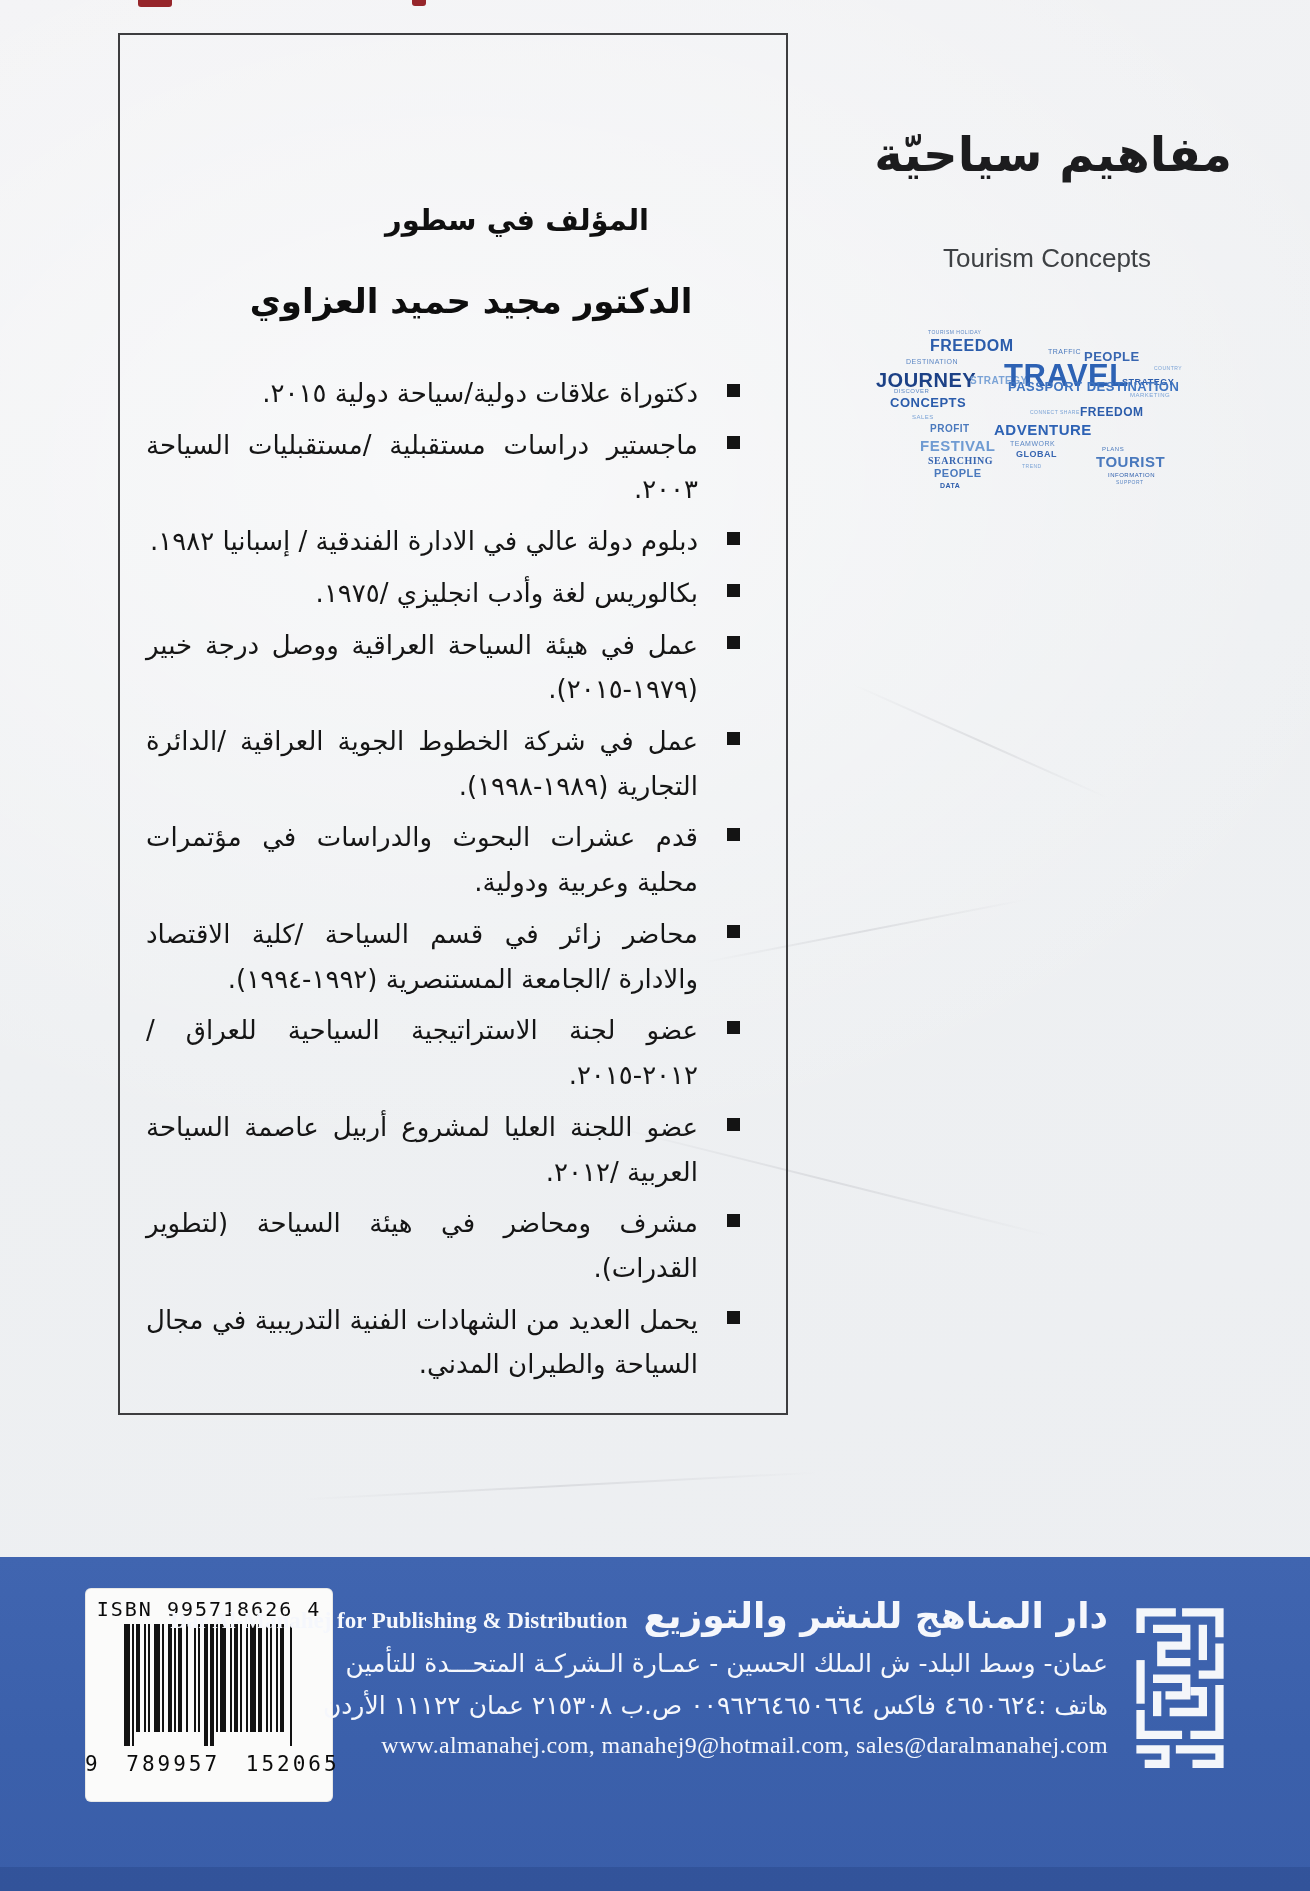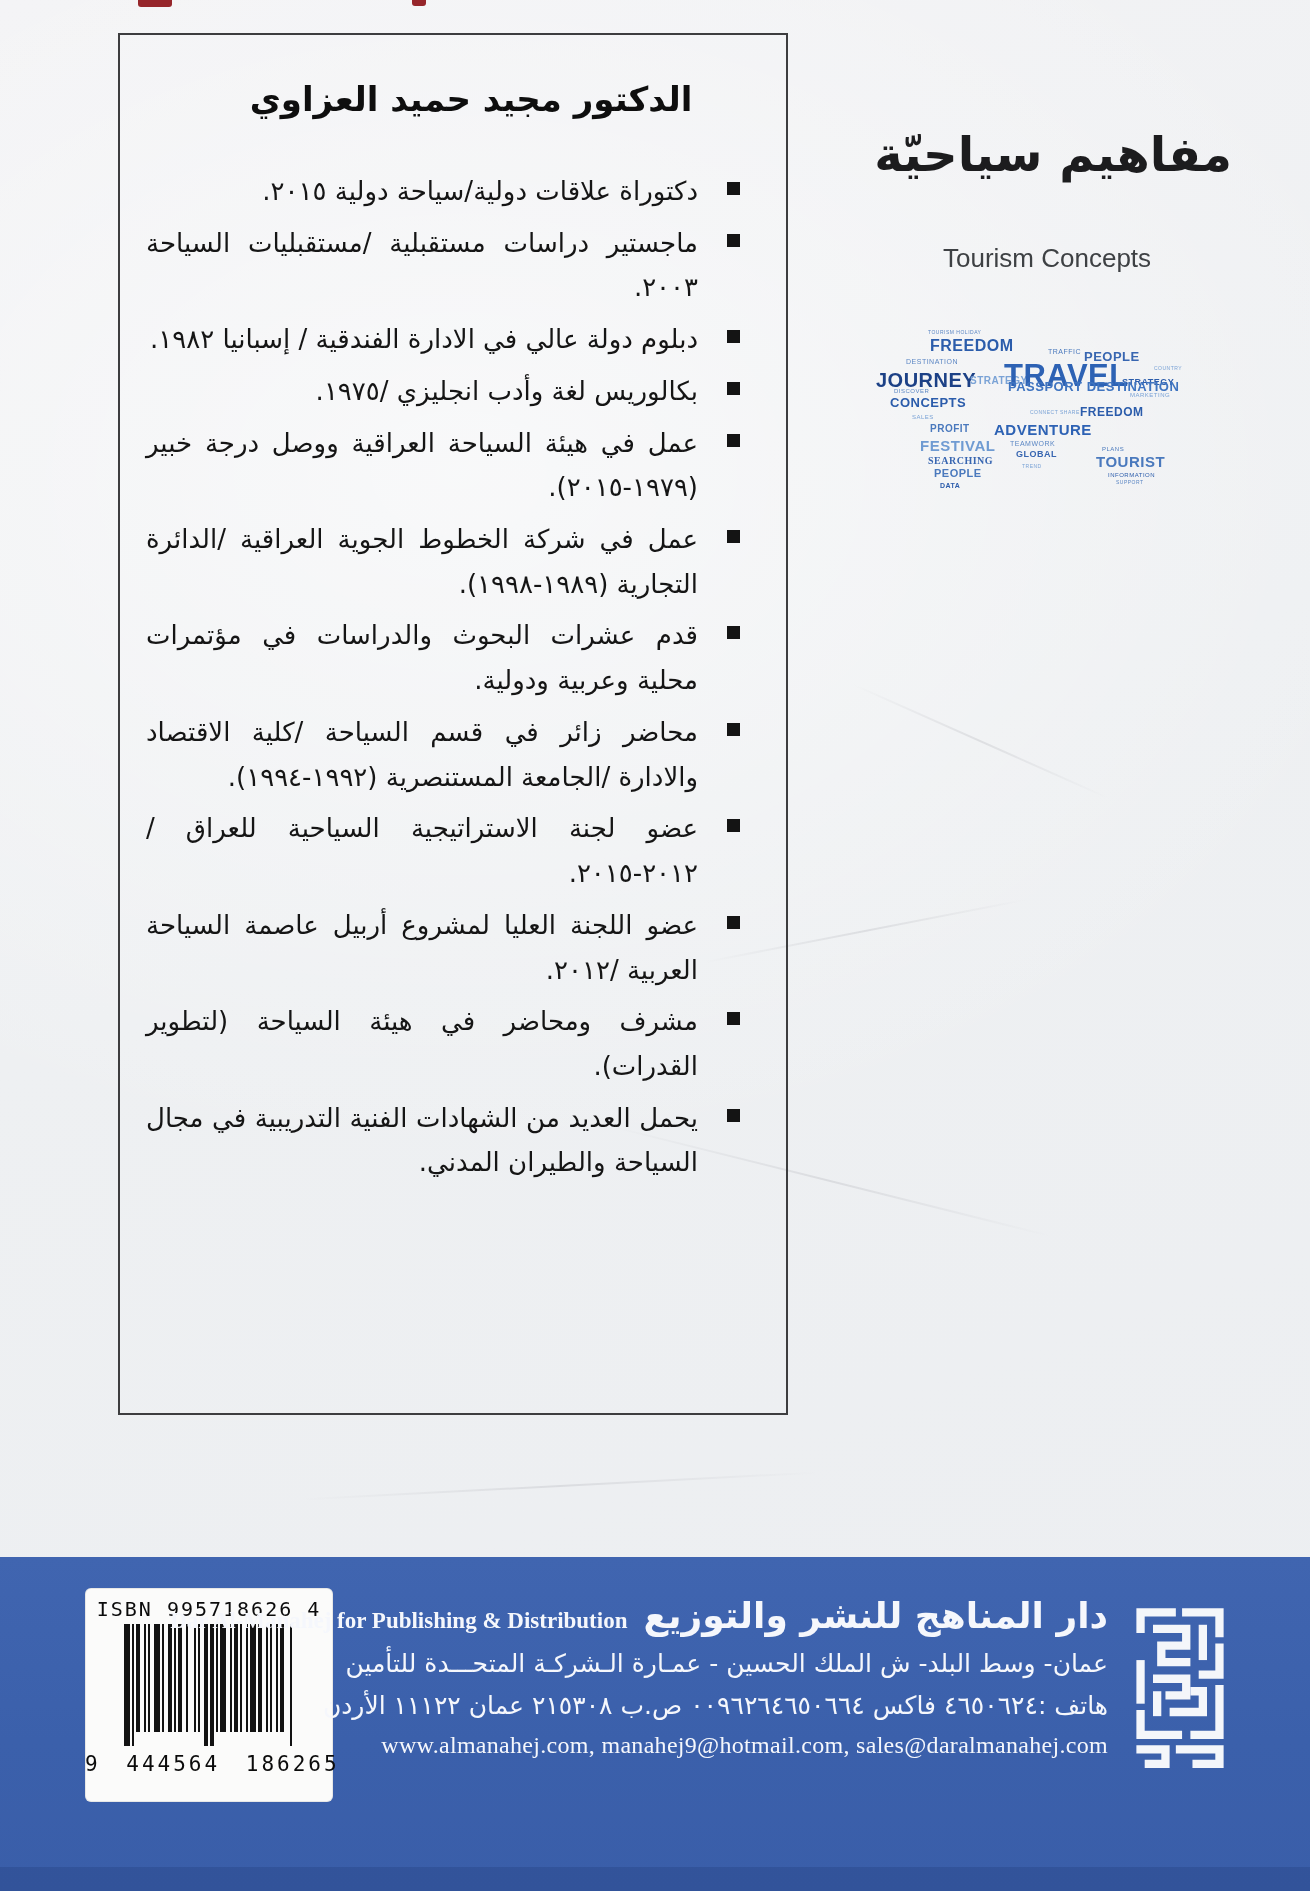--- a/index.html
+++ b/index.html
@@ -100,20 +100,21 @@
 <div class="page">
 
   <div class="mark m1"></div>
   <div class="mark m2"></div>
   <div class="crease c1"></div>
   <div class="crease c2"></div>
   <div class="crease c3"></div>
   <div class="crease c4"></div>
 
   <div class="author-box">
+    <div class="box-heading">المؤلف في سطور</div>
     <div class="author-name">الدكتور مجيد حميد العزاوي</div>
     <ul class="bio-list" id="bio-list">
         <li><span class="sq"></span><span>دكتوراة علاقات دولية/سياحة دولية ٢٠١٥.</span></li>
         <li><span class="sq"></span><span>ماجستير دراسات مستقبلية /مستقبليات السياحة ٢٠٠٣.</span></li>
         <li><span class="sq"></span><span>دبلوم دولة عالي في الادارة الفندقية / إسبانيا ١٩٨٢.</span></li>
         <li><span class="sq"></span><span>بكالوريس لغة وأدب انجليزي /١٩٧٥.</span></li>
         <li><span class="sq"></span><span>عمل في هيئة السياحة العراقية ووصل درجة خبير (١٩٧٩-٢٠١٥).</span></li>
         <li><span class="sq"></span><span>عمل في شركة الخطوط الجوية العراقية /الدائرة التجارية (١٩٨٩-١٩٩٨).</span></li>
         <li><span class="sq"></span><span>قدم عشرات البحوث والدراسات في مؤتمرات محلية وعربية ودولية.</span></li>
         <li><span class="sq"></span><span>محاضر زائر في قسم السياحة /كلية الاقتصاد والادارة /الجامعة المستنصرية (١٩٩٢-١٩٩٤).</span></li>
@@ -215,21 +216,21 @@
           <span class="bar sp" style="width: 2px; height: 108px;"></span>
           <span class="bar" style="width: 2px; height: 108px;"></span>
           <span class="bar sp" style="width: 4px; height: 108px;"></span>
           <span class="bar" style="width: 2px; height: 108px;"></span>
           <span class="bar sp" style="width: 2px; height: 108px;"></span>
           <span class="bar" style="width: 4px; height: 108px;"></span>
           <span class="bar sp" style="width: 6px; height: 122px;"></span>
           <span class="bar" style="width: 2px; height: 122px;"></span>
           <span class="bar sp" style="width: 2px; height: 122px;"></span>
         </div>
-      <div class="isbn-bottom">9 444564 186265</div>
+      <div class="isbn-bottom">9 789957 152065</div>
     </div>
 
     <div class="pub-text">
       <div class="pub-line1">
         <span class="pub-ar">دار المناهج للنشر والتوزيع</span>
         <span class="pub-en">Dar Al-Manahej for Publishing &amp; Distribution</span>
       </div>
       <div class="pub-line ar">عمان- وسط البلد- ش الملك الحسين - عمـارة الـشركـة المتحـــدة للتأمين</div>
       <div class="pub-line ar">هاتف :٤٦٥٠٦٢٤ فاكس ٠٠٩٦٢٦٤٦٥٠٦٦٤ ص.ب ٢١٥٣٠٨ عمان ١١١٢٢ الأردن</div>
       <div class="pub-line web">www.almanahej.com, manahej9@hotmail.com, sales@daralmanahej.com</div>

